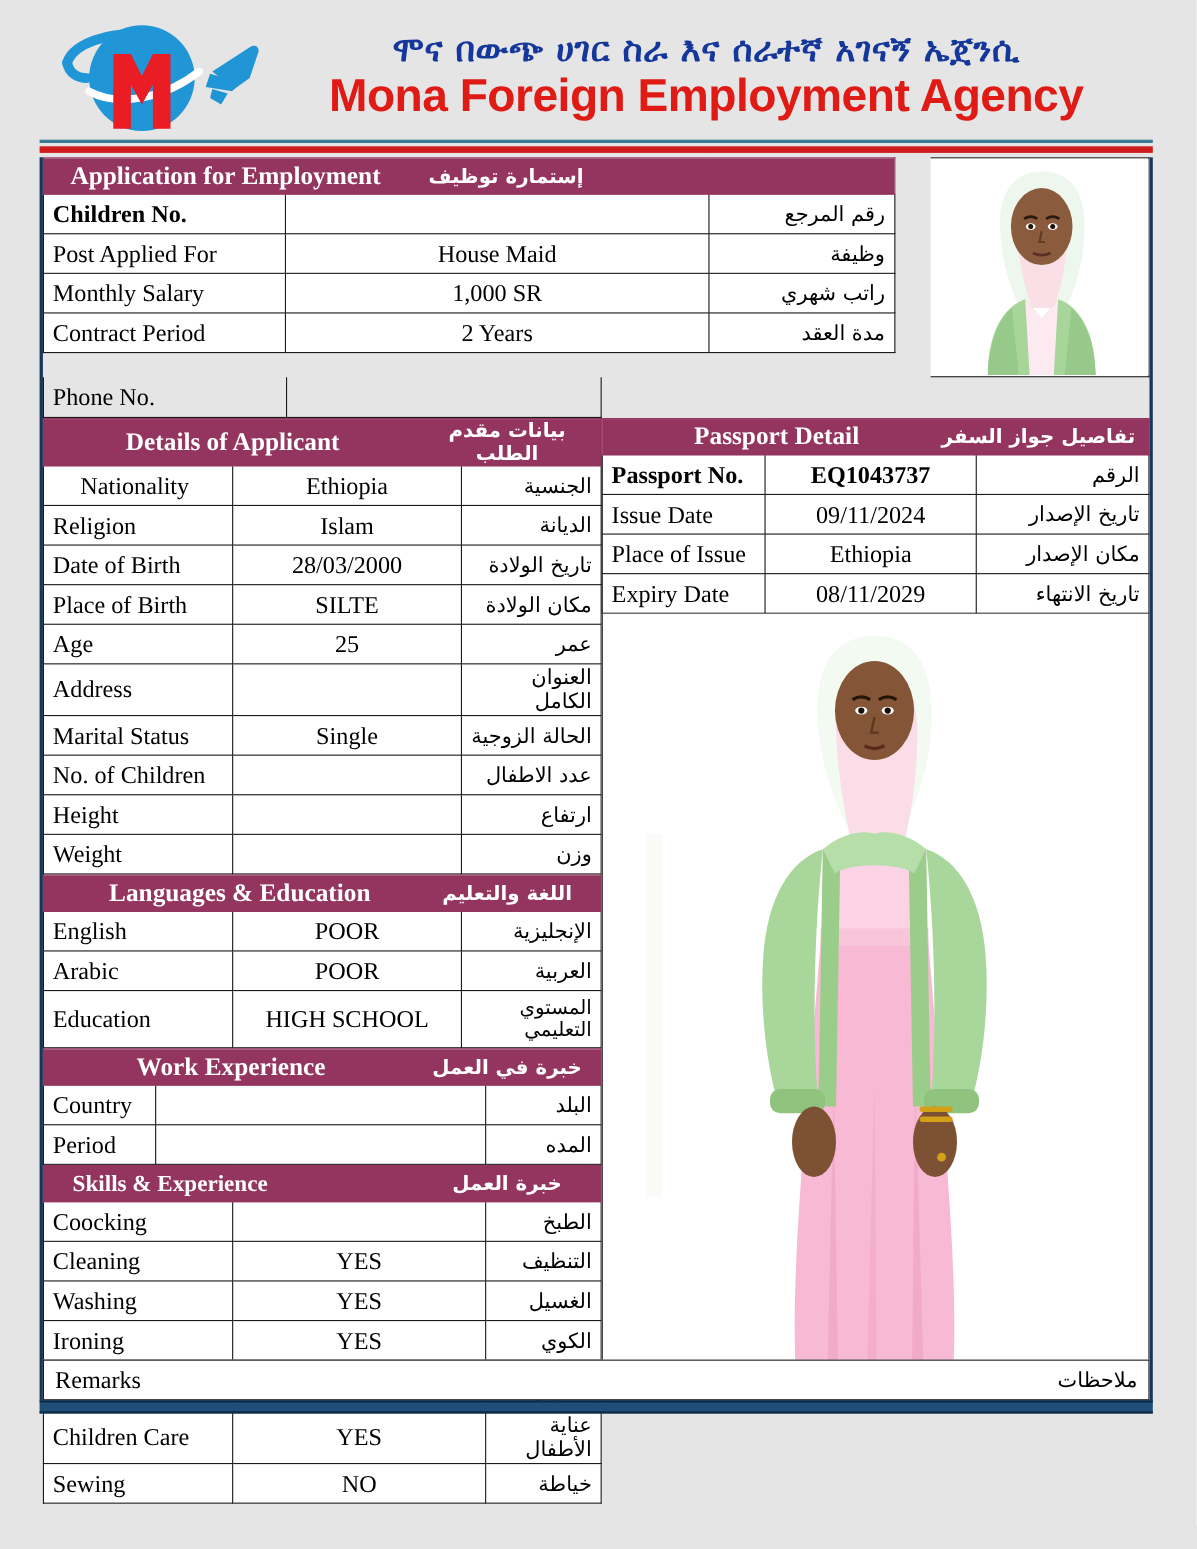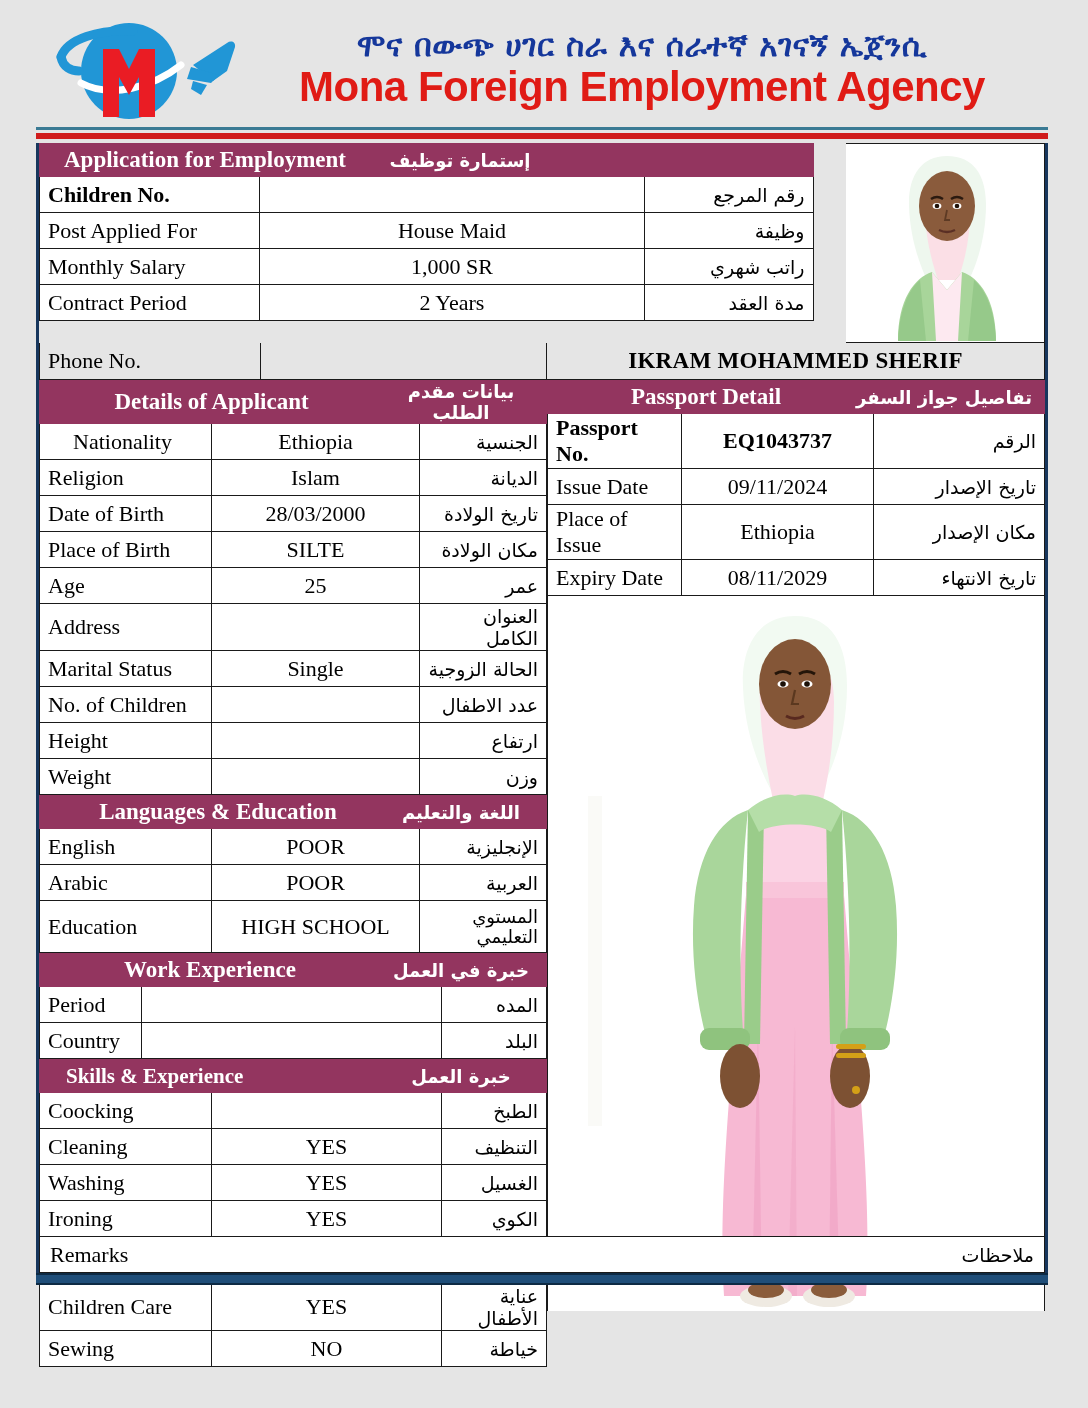--- a/index.html
+++ b/index.html
@@ -277,21 +277,20 @@
           <path d="M150 197 C 149 168, 140 146, 128 136 L122 197 Z" fill="#96c98a"></path>
         </svg>
       </div>
     </div>
 
     <div class="namerow">
       <div class="phone">
         <div class="lab">Phone No.</div>
         <div class="val"></div>
       </div>
-      <div class="nm">IKRAM MOHAMMED SHERIF</div>
     </div>
 
     <div class="body2">
 
       <div class="colL">
 
         <table>
           <tbody>
               <tr class="bandhead">
             <td colspan="3">
@@ -386,28 +385,28 @@
           <tbody>
               <tr class="bandhead">
             <td colspan="3">
               <div style="display:flex;align-items:center;">
                 <div class="en" style="flex:1;">Work Experience</div>
                 <div class="ar" style="flex:0 0 150px;margin-left:16px;">خبرة في العمل</div>
               </div>
             </td>
           </tr>
           <tr>
+            <td>Country</td>
+            <td class="ctr"></td>
+            <td class="ar">البلد</td>
+          </tr>
+          <tr>
             <td style="width:102px;">Period</td>
             <td style="width:300px;" class="ctr"></td>
             <td class="ar">المده</td>
-          </tr>
-          <tr>
-            <td>Country</td>
-            <td class="ctr"></td>
-            <td class="ar">البلد</td>
           </tr>
         </tbody>
           </table>
 
         <table>
           <tbody>
               <tr class="bandhead">
             <td colspan="3">
               <div style="display:flex;align-items:center;">
                 <div class="en" style="flex:1;text-align:left;padding-left:16px;font-size:21px;">Skills &amp; Experience</div>
@@ -459,21 +458,21 @@
           <tbody>
               <tr class="bandhead">
             <td colspan="3">
               <div style="display:flex;align-items:center;">
                 <div class="en" style="flex:1;">Passport Detail</div>
                 <div class="ar" style="flex:0 0 180px;">تفاصيل جواز السفر</div>
               </div>
             </td>
           </tr>
           <tr>
-            <td style="width:134px;" class="bold">Passport No.</td>
+            <td style="width:148px;" class="bold">Passport No.</td>
             <td style="width:192px;" class="ctr bold">EQ1043737</td>
             <td class="ar">الرقم</td>
           </tr>
           <tr>
             <td>Issue Date</td>
             <td class="ctr">09/11/2024</td>
             <td class="ar">تاريخ الإصدار</td>
           </tr>
           <tr>
             <td>Place of Issue</td>

